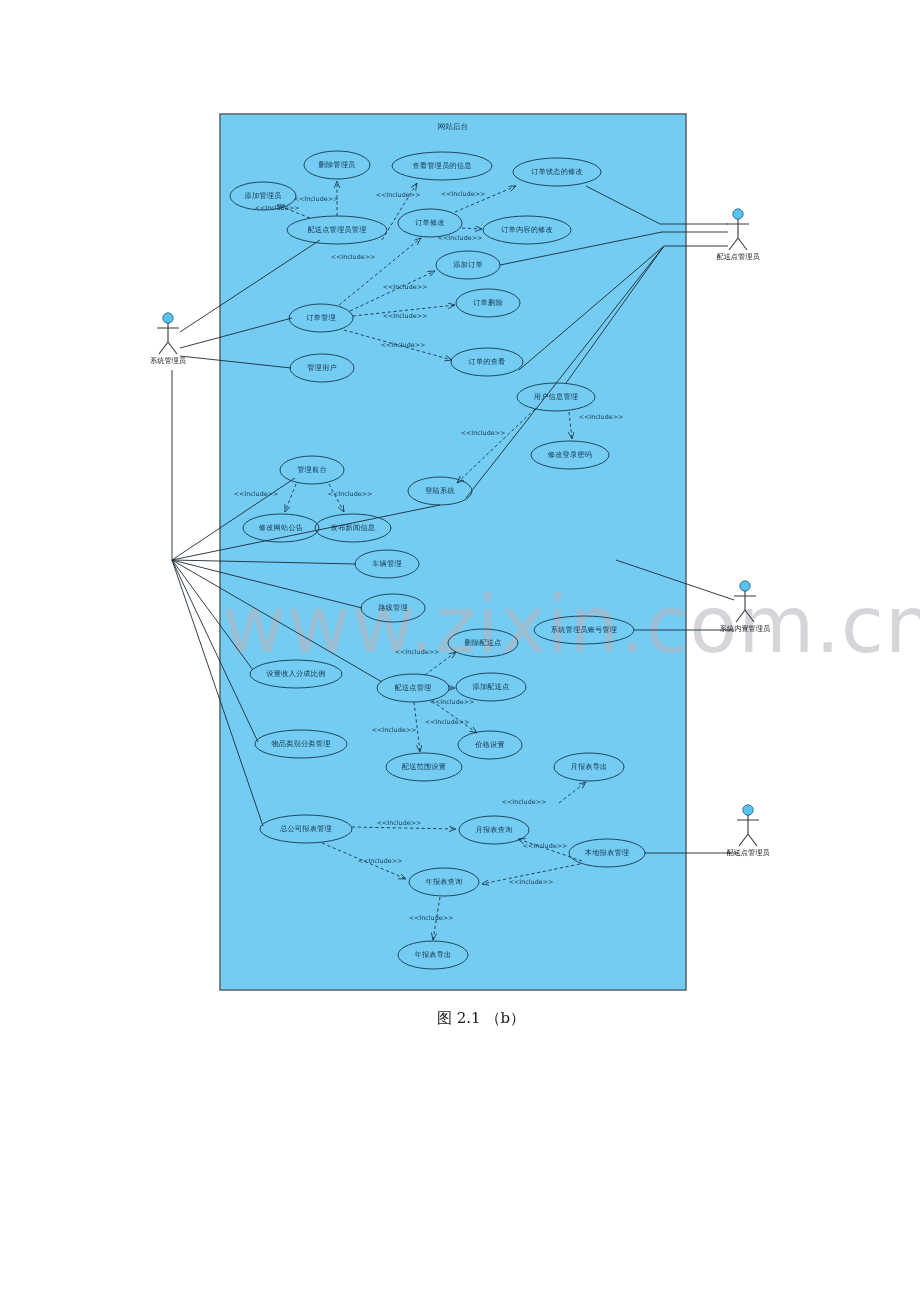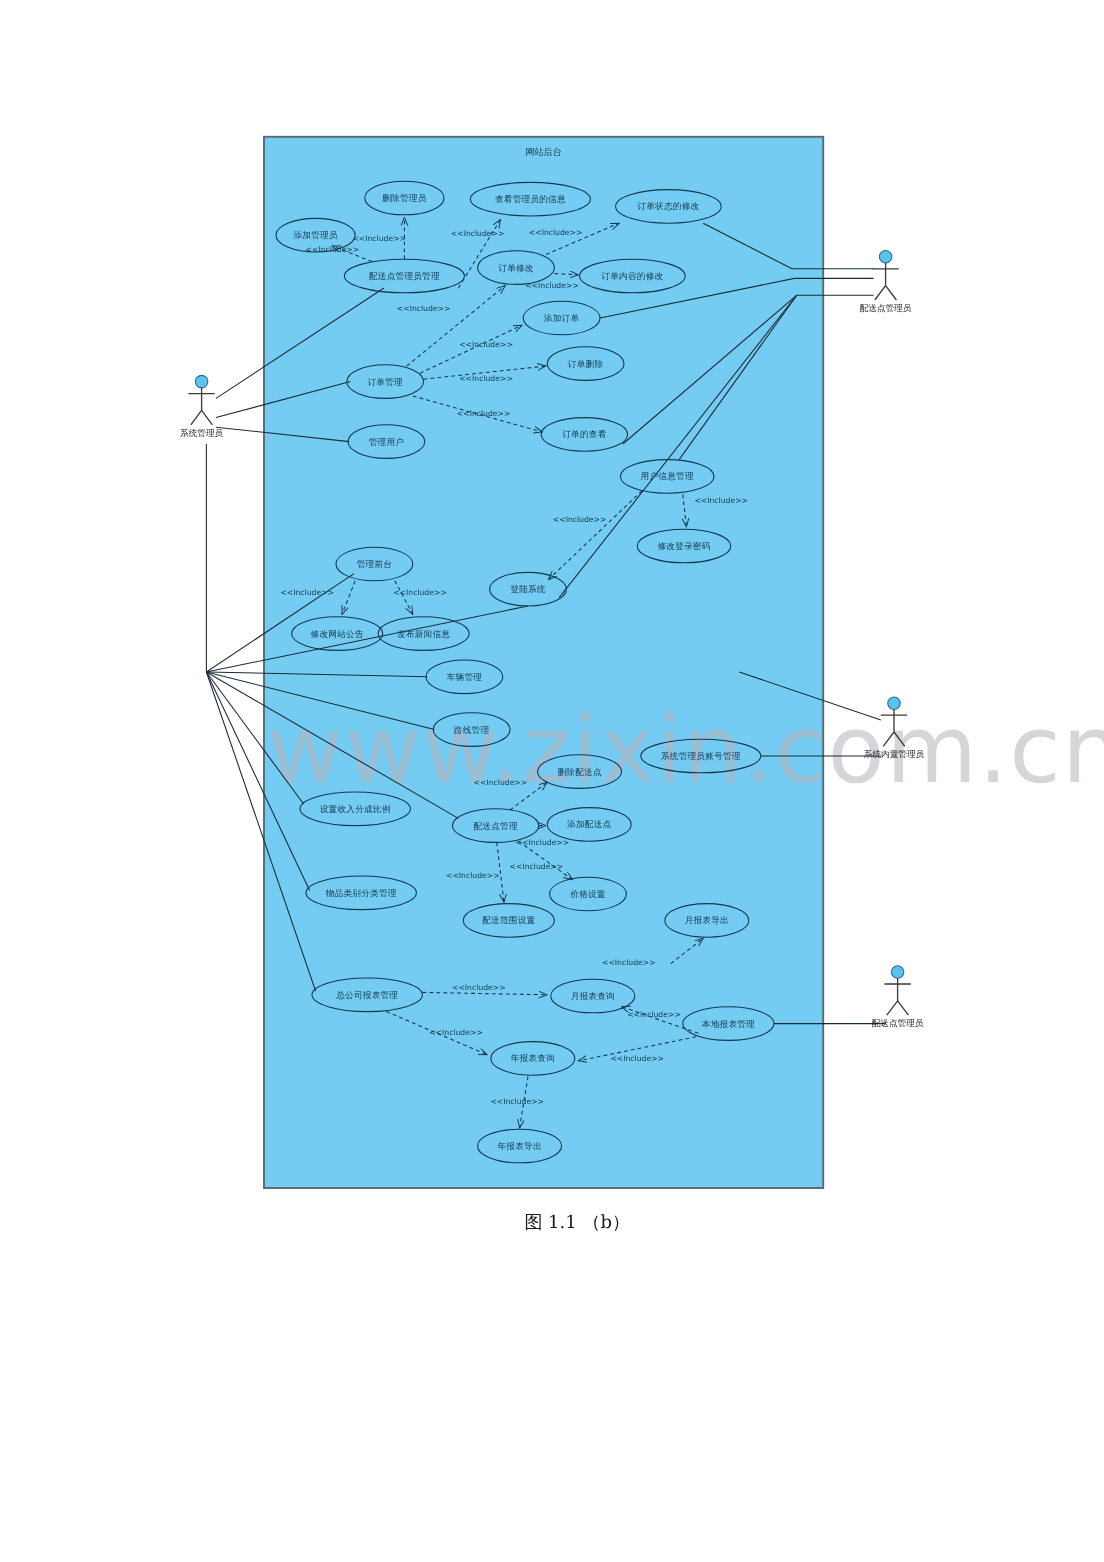--- a/index.html
+++ b/index.html
@@ -353,14 +353,14 @@
           <text class="actor-label" x="745" y="629">系统内置管理员</text>
         </g>
         <g>
           <circle class="actor-head" cx="748" cy="810" r="5.2"></circle>
           <path class="actor-line" d="M748,815 L748,834 M737,820 L759,820 M748,834 L739,846 M748,834 L757,846"></path>
           <text class="actor-label" x="748" y="853">配送点管理员</text>
         </g>
       </g>
   </svg>
 
-  <div class="caption-text" style="left:437px; top:1009px;">图 1.1  （b）</div>
+  <div class="caption-text" style="left:437px; top:1009px;">图 2.1  （b）</div>
 </div>
 
 </body></html>

